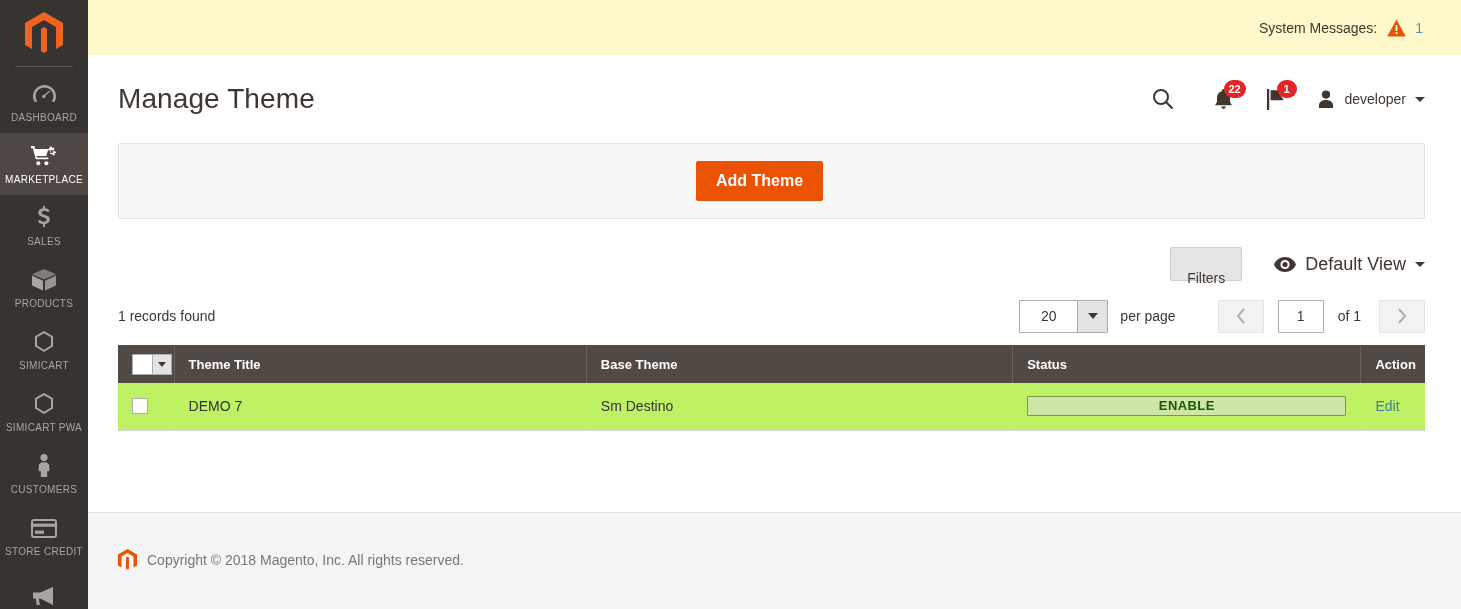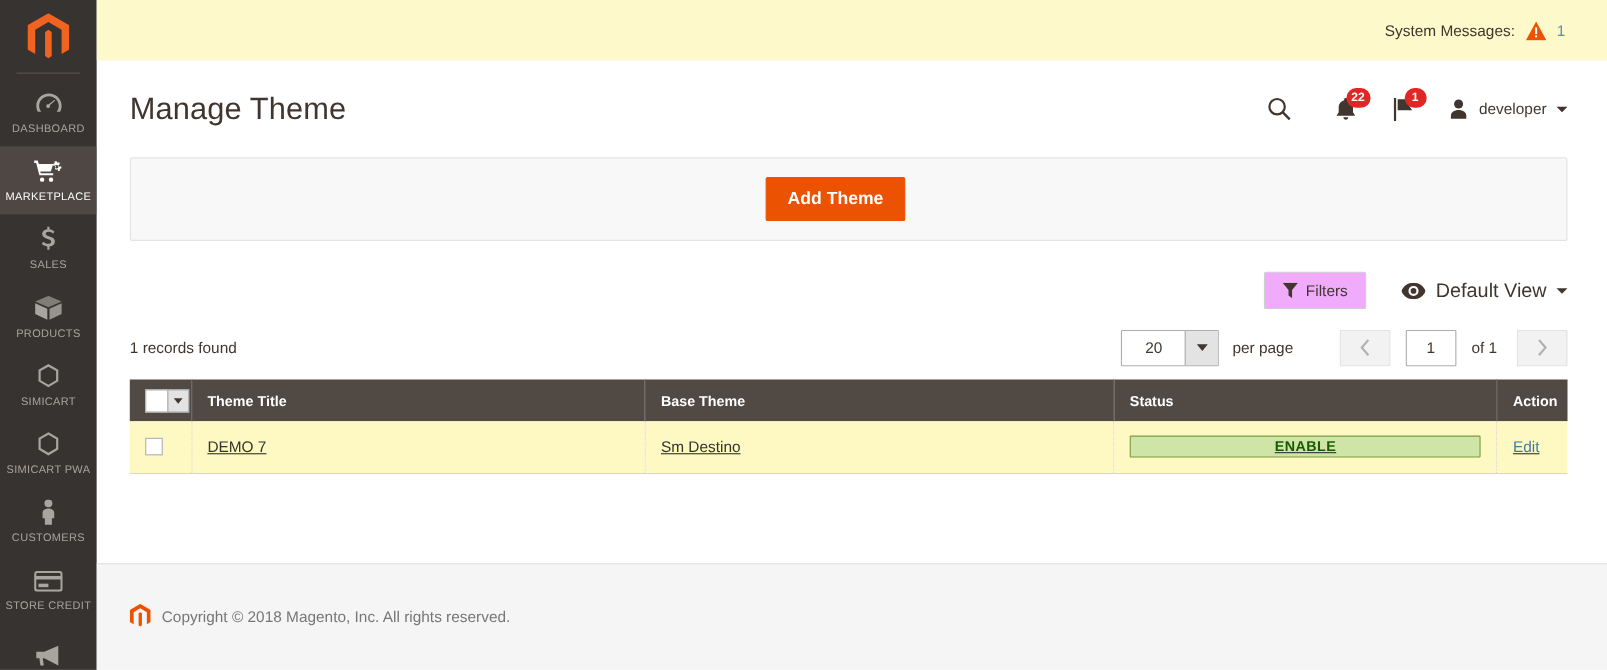--- a/index.html
+++ b/index.html
@@ -82,24 +82,25 @@
     font-size: 16px; font-weight: bold; padding: 10px 19px;
     border-radius: 2px; cursor: pointer;
     font-family: "Liberation Sans", sans-serif;
   }
 
   .grid-toolbar {
     display: flex; align-items: center; justify-content: flex-end;
     height: 54px; margin-top: 18px; gap: 0;
   }
   .btn-filters {
-    background: #f0abfc; border: 1px solid #cfcfcf; border-radius: 2px;
+    background: #e5e5e5; border: 1px solid #cfcfcf; border-radius: 2px;
     height: 34px; display: flex; align-items: center; gap: 7px;
     padding: 15px 16px; cursor: pointer; font-size: 14px; color: #41362f;
     margin-right: 32px;
+    flex-direction: column;
   }
   .view-switch { display: flex; align-items: center; gap: 9px; cursor: pointer; }
   .view-label { font-size: 18px; color: #41362f; }
 
   .grid-paging { display: flex; align-items: center; height: 50px; }
   .records { font-size: 14px; color: #41362f; }
   .paging-right { margin-left: auto; display: flex; align-items: center; }
   .perpage-select {
     display: flex; height: 33px; border: 1px solid #adadad;
     border-radius: 1px; background: #fff; overflow: hidden;
@@ -144,21 +145,21 @@
   .sel-box { width: 21px; background: #fff; border: 1px solid #adadad; }
   .sel-drop {
     width: 19px; background: #e3e3e3; border: 1px solid #adadad; border-left: none;
     display: flex; align-items: center; justify-content: center;
   }
   .sel-drop i { width:0;height:0;border-left:4px solid transparent;border-right:4px solid transparent;border-top:5px solid #41362f; display:block; }
 
   table.grid tbody td {
     height: 47px; font-size: 14px; color: #333333; padding: 0 14px;
     border-bottom: 1px solid #d6d6d6; border-right: 1px dotted #d6d6d6;
-    vertical-align: middle; background: #fef9c3; text-decoration: underline;
+    vertical-align: middle; background: #bef264;
   }
   table.grid tbody td:last-child { border-right: none; }
   td.cell-sel { padding: 0 0 0 18px; }
   .row-check { width: 16px; height: 16px; border: 1px solid #adadad; background: #fff; display: block; cursor: pointer; }
   .status-badge {
     display: block; background: #cfe4a7; border: 1px solid #7a9c3e;
     color: #185b00; font-size: 13px; font-weight: bold; text-align: center;
     height: 20px; line-height: 18px; letter-spacing: 0.4px; border-radius: 1px;
   }
   .edit-link { color: #3e7ca5; font-size: 14px; text-decoration: none; cursor: pointer; }

